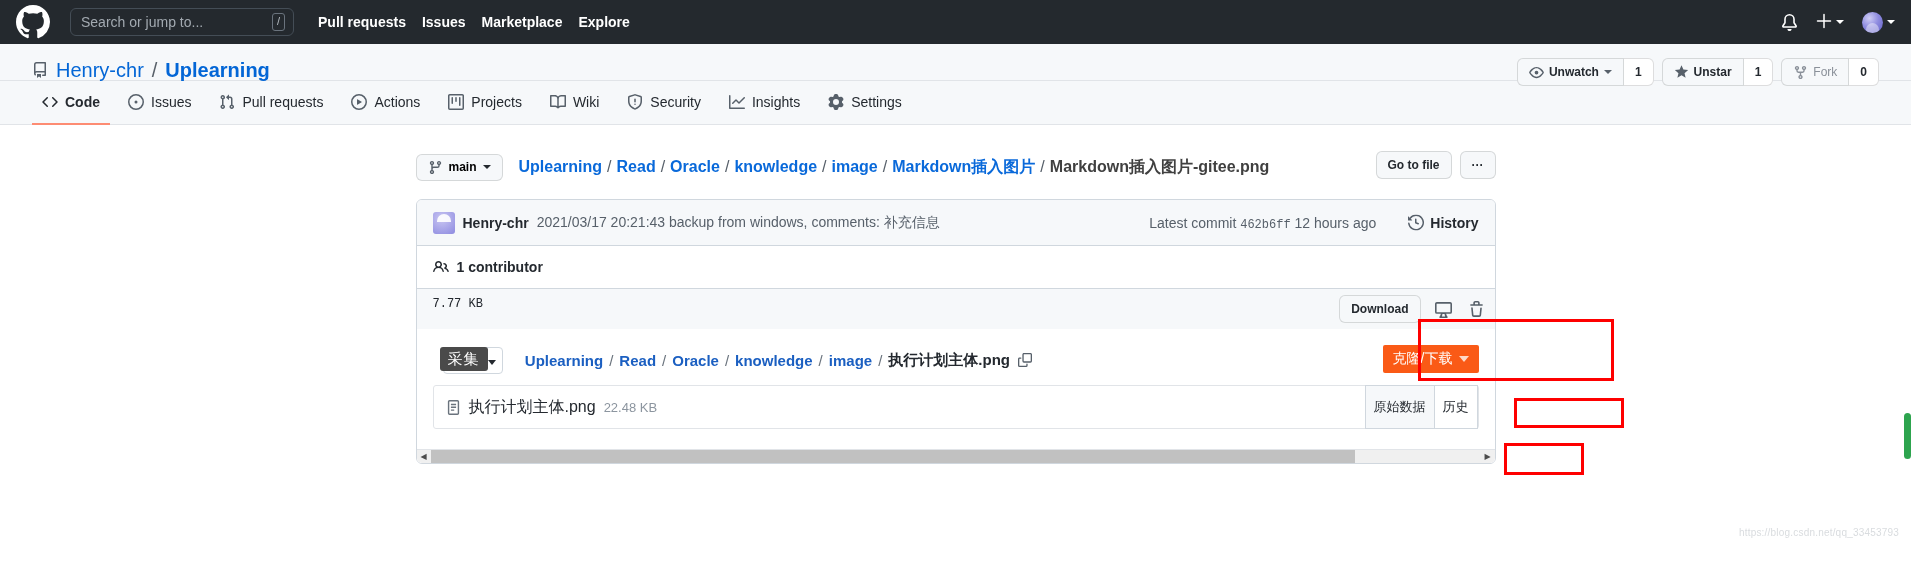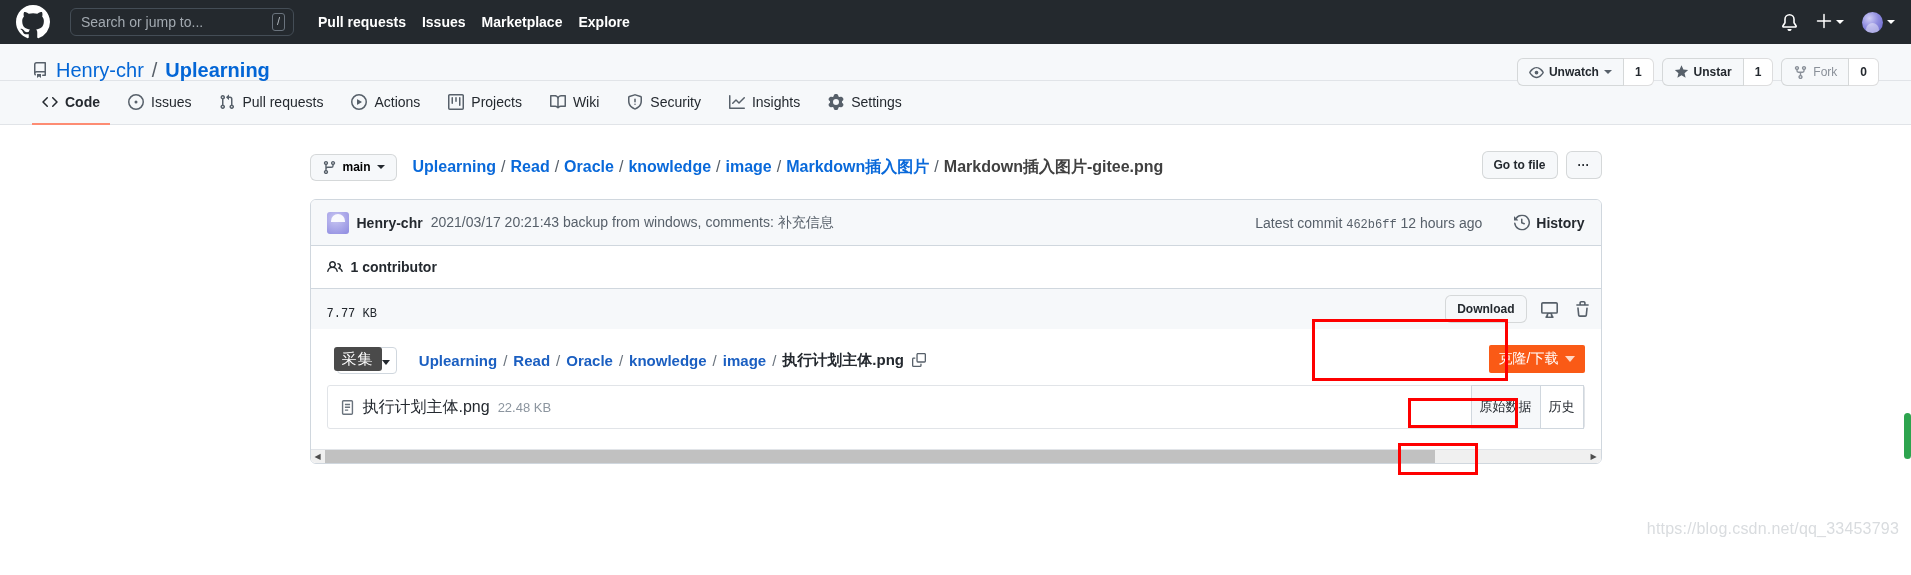--- a/index.html
+++ b/index.html
@@ -127,21 +127,21 @@
   .tab.active .ti { color: #24292f; }
 
   
   .page-body {
     position: relative;
     padding: 26px 0 0 0;
     background: #fff;
     height: calc(575px - 44px - 56px - 44px);
   }
   .content-col {
-    width: 1292px; margin: 0 auto; position: relative;
+    width: 1080px; margin: 0 auto; position: relative;
   }
 
   .path-row {
     display: flex; align-items: center; gap: 16px;
     margin-bottom: 16px; position: relative;
     min-height: 32px;
   }
   .branch-btn {
     display: flex; align-items: center; gap: 6px;
     border: 1px solid rgba(27,31,35,0.15); border-radius: 6px;
@@ -195,21 +195,21 @@
 
   .box-contrib {
     padding: 13px 16px; display: flex; align-items: center; gap: 8px;
     border-bottom: 1px solid #d0d7de; background: #fff;
     font-size: 14px; font-weight: 600;
   }
   .box-contrib .ci { color: #24292f; display: flex; }
 
   .box-filehead {
     background: #f6f8fa; padding: 8px 16px;
-    display: flex; align-items: flex-end;
+    display: flex; align-items: flex-start;
     min-height: 40px; position: relative;
   }
   .filesize { font-family: "Liberation Mono", monospace; font-size: 12px; color: #24292f; }
   .filehead-right {
     position: absolute; right: 8px; top: 50%; transform: translateY(-50%);
     display: flex; align-items: center; gap: 12px;
   }
   .icon-btn {
     background: transparent; border: 0; cursor: pointer;
     color: #57606a; display: flex; align-items: center; padding: 2px;
@@ -312,21 +312,21 @@
 
   
   .page-scroll {
     position: absolute; right: 0; top: 288px;
     width: 7px; height: 46px; background: #2da44e; border-radius: 4px;
     z-index: 30;
   }
 
   .watermark {
     position: absolute; right: 12px; bottom: 18px;
-    font-size: 16px; color: #d9dcdf; letter-spacing: .2px;
+    font-size: 10px; color: #d9dcdf; letter-spacing: .2px;
     z-index: 35;
   }
 </style>
 </head>
 <body>
 
 <div class="gh-header">
   <div class="gh-logo">
     <svg width="34" height="34" viewBox="0 0 16 16" fill="#ffffff" aria-hidden="true">
       <path d="M8 0C3.58 0 0 3.58 0 8c0 3.54 2.29 6.53 5.47 7.59.4.07.55-.17.55-.38 0-.19-.01-.82-.01-1.49-2.01.37-2.53-.49-2.69-.94-.09-.23-.48-.94-.82-1.13-.28-.15-.68-.52-.01-.53.63-.01 1.08.58 1.23.82.72 1.21 1.87.87 2.33.66.07-.52.28-.87.51-1.07-1.78-.2-3.64-.89-3.64-3.95 0-.87.31-1.59.82-2.15-.07-.2-.36-1.02.08-2.12 0 0 .67-.21 2.2.82.64-.18 1.32-.27 2-.27.68 0 1.36.09 2 .27 1.53-1.04 2.2-.82 2.2-.82.44 1.1.15 1.92.08 2.12.51.56.82 1.27.82 2.15 0 3.07-1.87 3.75-3.65 3.95.29.25.54.73.54 1.48 0 1.07-.01 1.93-.01 2.2 0 .21.15.46.55.38A7.995 7.995 0 0 0 16 8c0-4.42-3.58-8-8-8Z"></path>

